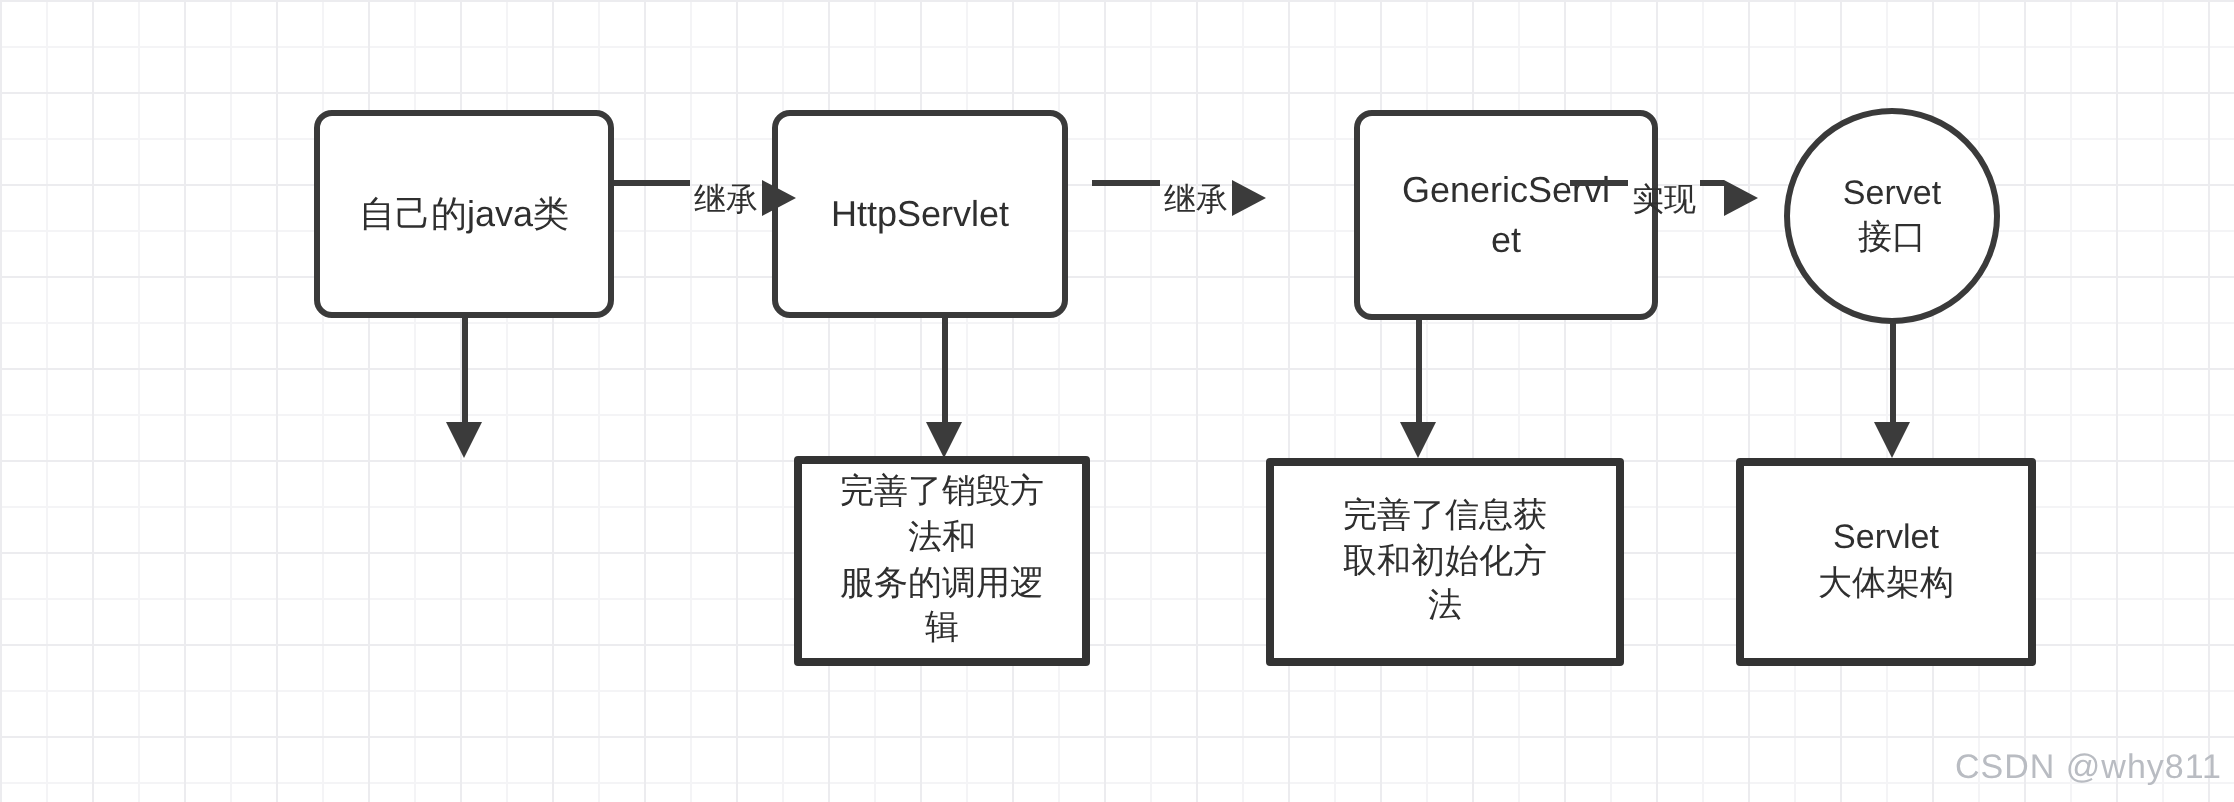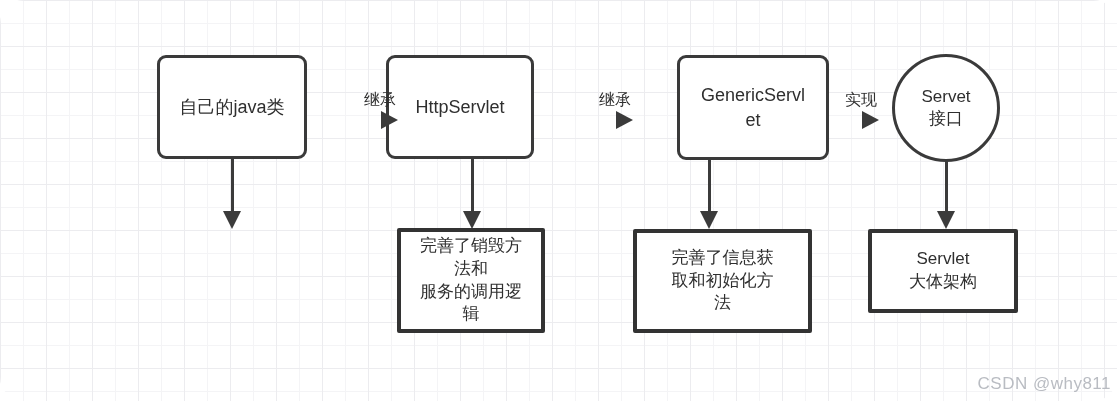--- a/index.html
+++ b/index.html
@@ -11,38 +11,37 @@
     position:relative;
     width:1117px;height:401px;
     overflow:hidden;
     background-color:#ffffff;
     background-image:
       linear-gradient(#ececef 1px, transparent 1px),
       linear-gradient(90deg, #ececef 1px, transparent 1px),
       linear-gradient(#f4f4f6 1px, transparent 1px),
       linear-gradient(90deg, #f4f4f6 1px, transparent 1px);
     background-size:46px 46px,46px 46px,23px 23px,23px 23px;
-    border-radius:24px;
   }
   .node{
     position:absolute;
     box-sizing:border-box;
     background:#fff;
     border:3px solid #3a3a3a;
     display:flex;align-items:center;justify-content:center;
     text-align:center;
     color:#2f2f2f;
     white-space:pre-line;
   }
   .node.rounded{border-radius:9px;font-size:18px;line-height:1.35;}
   .node.square{border:4px solid #333;border-radius:2px;font-size:17px;line-height:1.35;}
   .node.circle{border-radius:50%;font-size:17px;line-height:1.3;}
   .hconn{
     position:absolute;height:34px;
-    display:flex;align-items:flex-end;flex-direction:column;
+    display:flex;align-items:flex-start;
   }
   .hline{height:3px;background:#3b3b3b;}
   .hline.pre{flex:1;}
   .edge-label{
     font-size:16px;color:#2f2f2f;padding:0 2px;white-space:nowrap;
   }
   .arrow-right{
     width:0;height:0;
     border-left:17px solid #3b3b3b;
     border-top:9px solid transparent;
@@ -121,18 +120,18 @@
 
   <div class="node square" style="left:397px;top:228px;width:148px;height:105px;">完善了销毁方
 法和
 服务的调用逻
 辑</div>
 
   <div class="node square" style="left:633px;top:229px;width:179px;height:104px;">完善了信息获
 取和初始化方
 法</div>
 
-  <div class="node square" style="left:868px;top:229px;width:150px;height:84px;">Servlet
+  <div class="node square" style="left:868px;top:229px;width:150px;height:104px;">Servlet
 大体架构</div>
 
   <div class="watermark">CSDN @why811</div>
 
 </div>
 
 </body></html>

